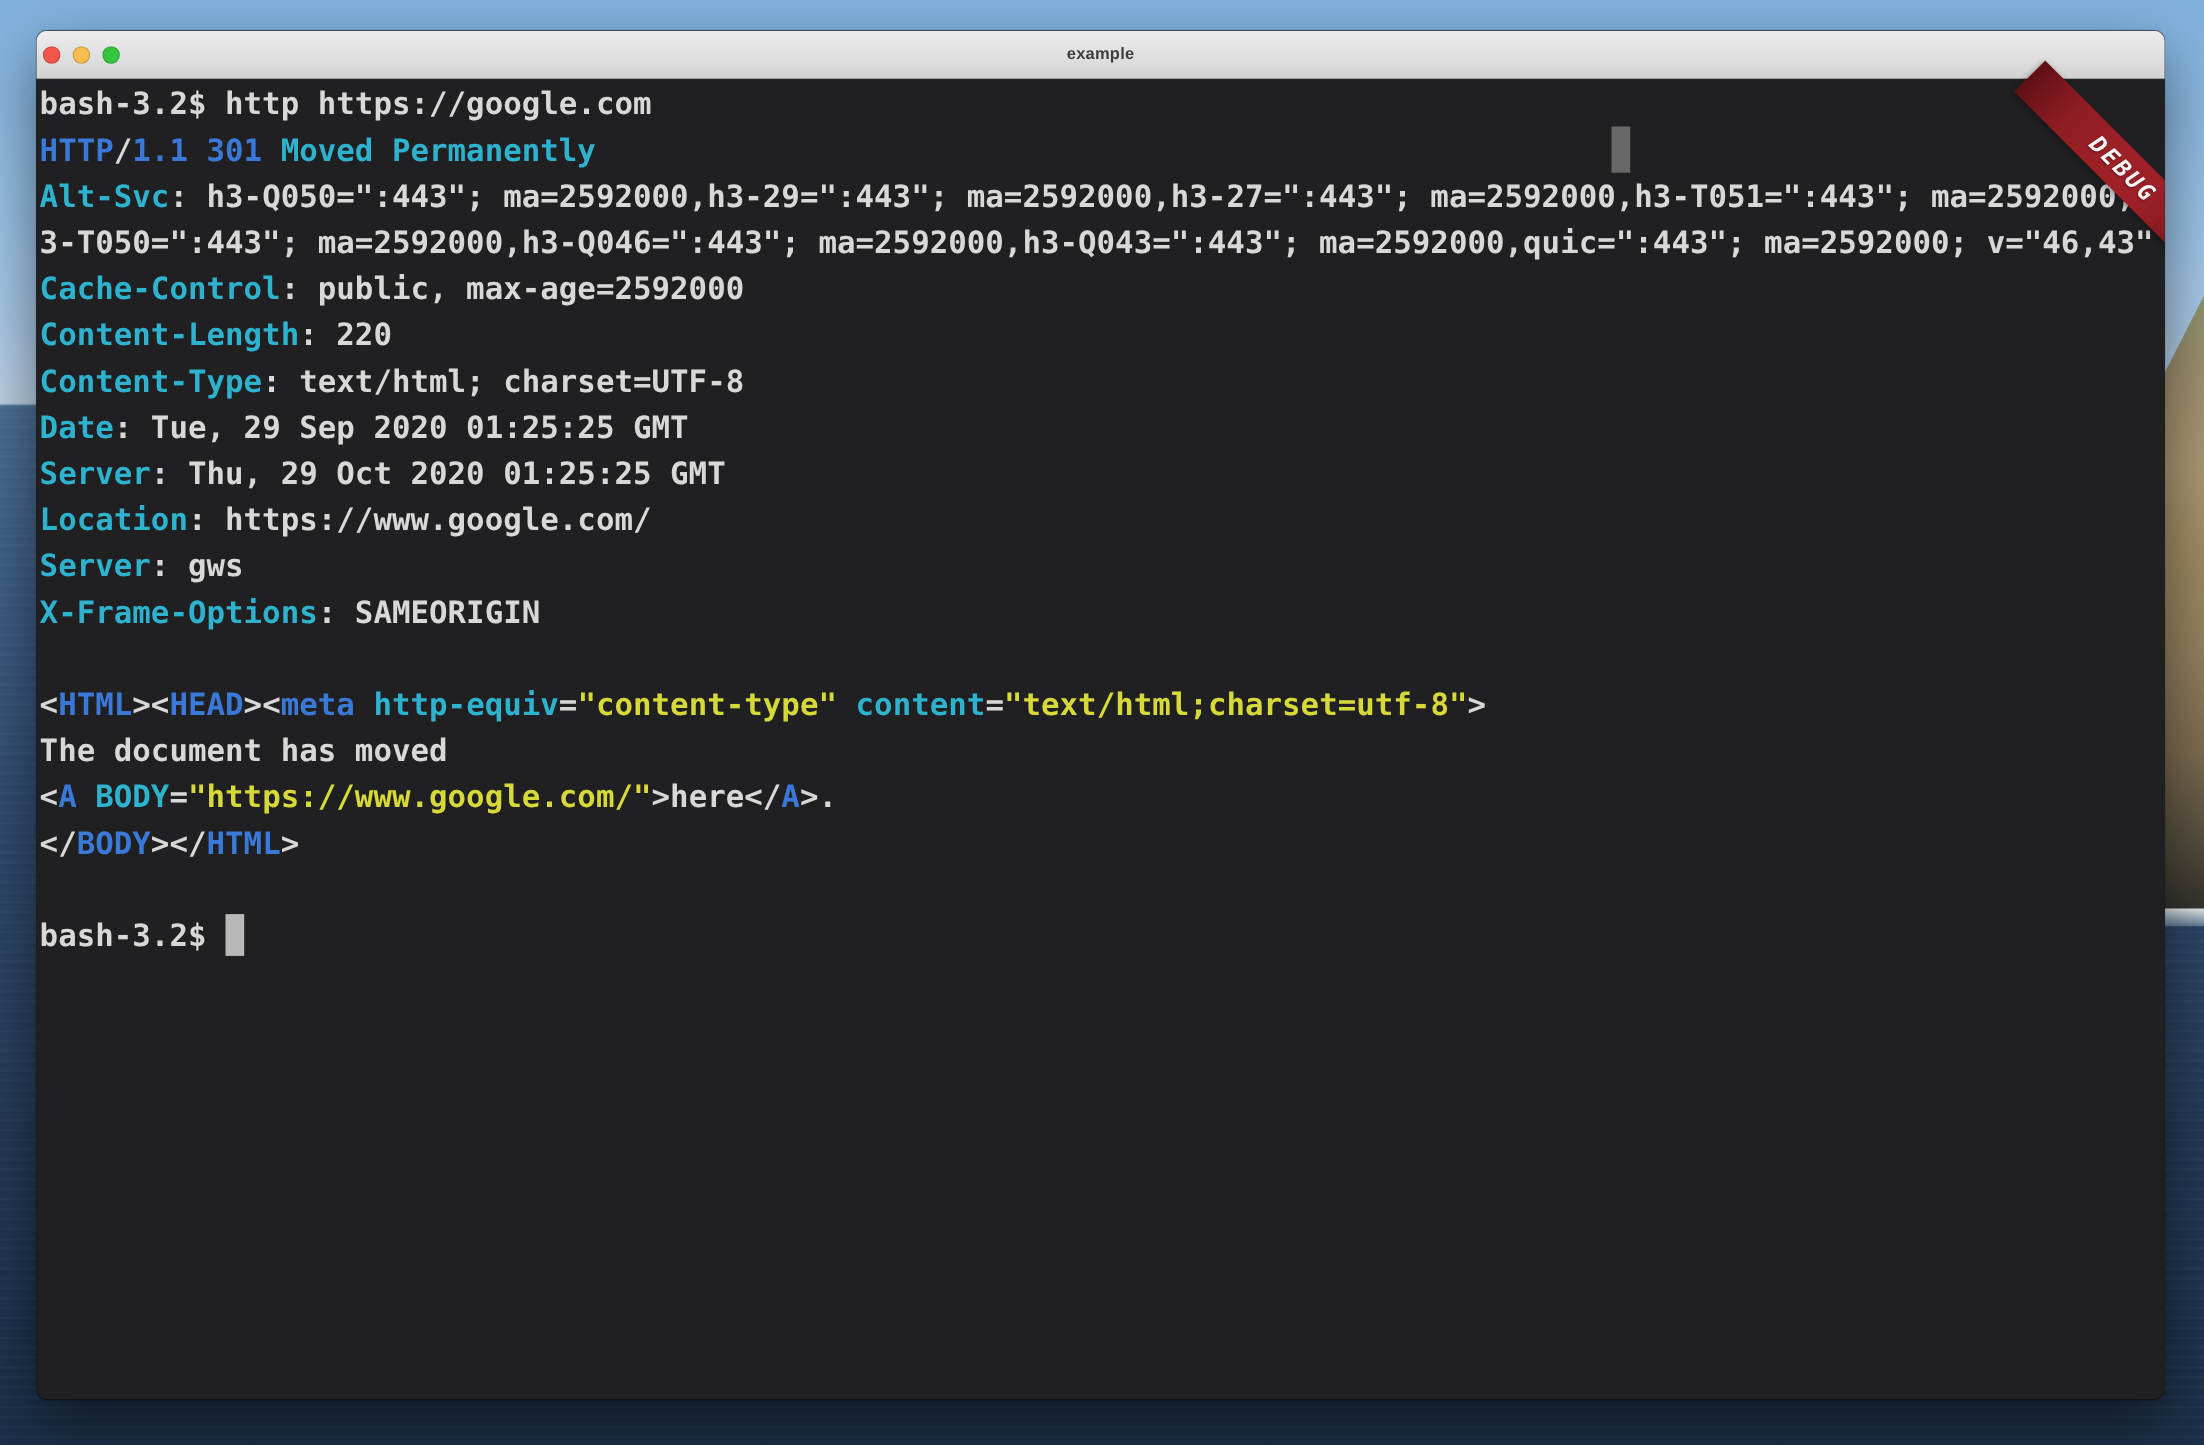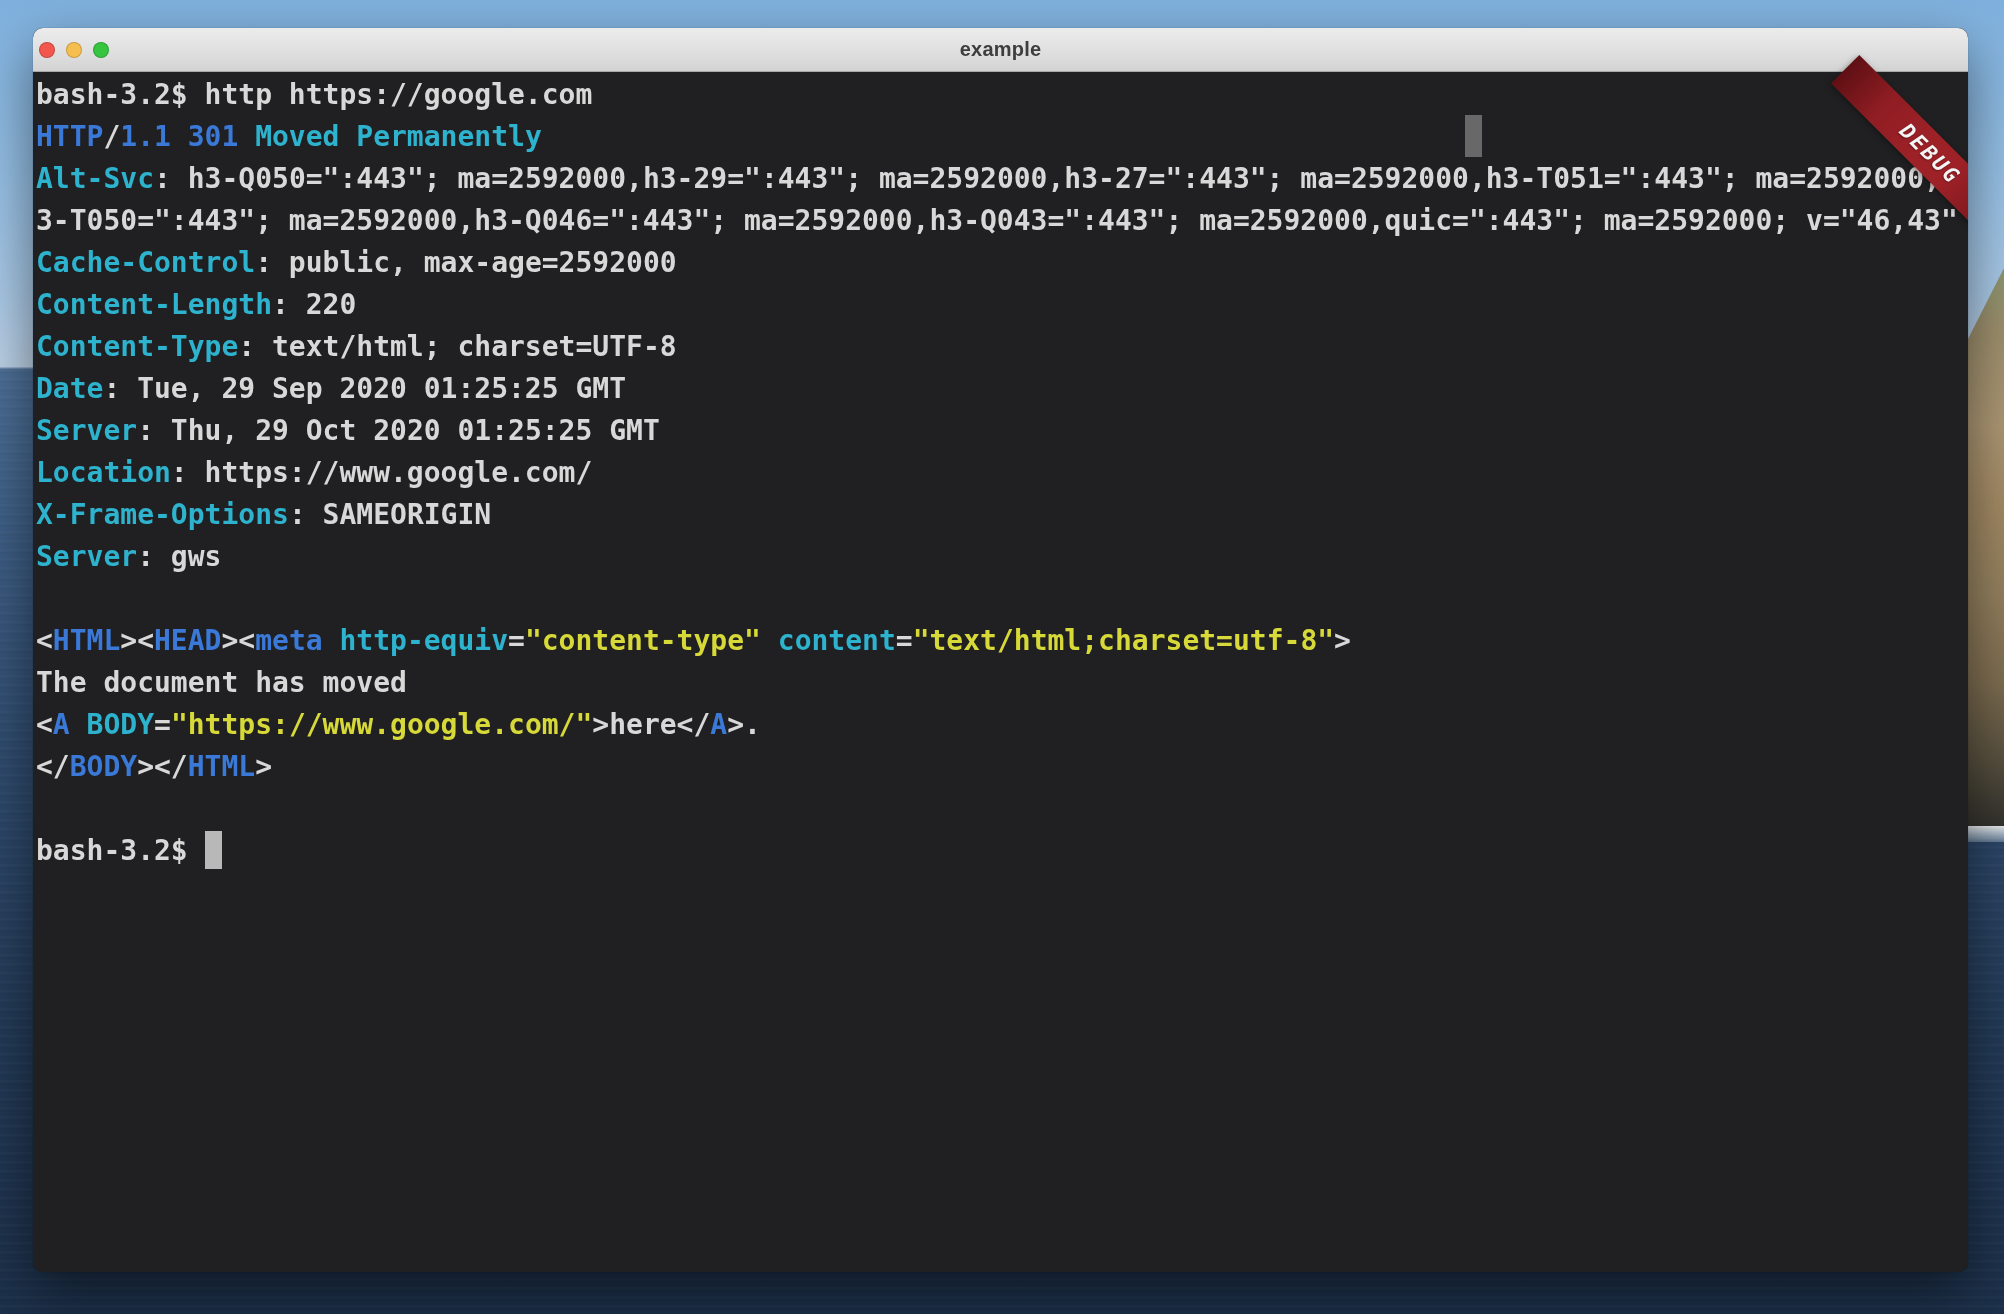--- a/index.html
+++ b/index.html
@@ -39,21 +39,21 @@
     box-shadow: 0 22px 55px rgba(0,0,0,0.5), 0 0 1px rgba(0,0,0,0.55);
     background:#202022;
   }
   .titlebar {
     position:relative; height:44px;
     background: linear-gradient(180deg, #ececec 0%, #dcdcdc 70%, #d2d2d2 100%);
     border-bottom:1px solid #a8a8a8;
     display:flex; align-items:center; justify-content:center;
   }
   .window-title {
-    font-size:20px; font-weight:bold; color:#3e3e3e; letter-spacing:.2px;
+    font-size:15px; font-weight:bold; color:#3e3e3e; letter-spacing:.2px;
   }
   .lights { position:absolute; left:6px; top:0; height:100%; display:flex; align-items:center; gap:11px; }
   .light { width:16px; height:16px; border-radius:50%; border:1px solid rgba(0,0,0,0.18); }
 
   
   .term {
     position:relative; height:1199px;
     background:#202022;
     padding:2px 0 0 3px;
     font-family:"DejaVu Sans Mono", monospace;
@@ -114,22 +114,22 @@
         <div class="tline"><span class="seg-w">bash-3.2$ http https://google.com</span></div>
         <div class="tline"><span class="seg-b">HTTP</span><span class="seg-w">/</span><span class="seg-b">1.1 301 </span><span class="seg-c">Moved Permanently</span></div>
         <div class="tline"><span class="seg-c">Alt-Svc</span><span class="seg-w">: h3-Q050=":443"; ma=2592000,h3-29=":443"; ma=2592000,h3-27=":443"; ma=2592000,h3-T051=":443"; ma=2592000,h</span></div>
         <div class="tline"><span class="seg-w">3-T050=":443"; ma=2592000,h3-Q046=":443"; ma=2592000,h3-Q043=":443"; ma=2592000,quic=":443"; ma=2592000; v="46,43"</span></div>
         <div class="tline"><span class="seg-c">Cache-Control</span><span class="seg-w">: public, max-age=2592000</span></div>
         <div class="tline"><span class="seg-c">Content-Length</span><span class="seg-w">: 220</span></div>
         <div class="tline"><span class="seg-c">Content-Type</span><span class="seg-w">: text/html; charset=UTF-8</span></div>
         <div class="tline"><span class="seg-c">Date</span><span class="seg-w">: Tue, 29 Sep 2020 01:25:25 GMT</span></div>
         <div class="tline"><span class="seg-c">Server</span><span class="seg-w">: Thu, 29 Oct 2020 01:25:25 GMT</span></div>
         <div class="tline"><span class="seg-c">Location</span><span class="seg-w">: https://www.google.com/</span></div>
+        <div class="tline"><span class="seg-c">Server</span><span class="seg-w">: gws</span></div>
         <div class="tline"><span class="seg-c">X-Frame-Options</span><span class="seg-w">: SAMEORIGIN</span></div>
-        <div class="tline"><span class="seg-c">Server</span><span class="seg-w">: gws</span></div>
         <div class="tline"></div>
         <div class="tline"><span class="seg-w">&lt;</span><span class="seg-b">HTML</span><span class="seg-w">&gt;&lt;</span><span class="seg-b">HEAD</span><span class="seg-w">&gt;&lt;</span><span class="seg-b">meta</span><span class="seg-w"> </span><span class="seg-c">http-equiv</span><span class="seg-w">=</span><span class="seg-y">"content-type"</span><span class="seg-w"> </span><span class="seg-c">content</span><span class="seg-w">=</span><span class="seg-y">"text/html;charset=utf-8"</span><span class="seg-w">&gt;</span></div>
         <div class="tline"><span class="seg-w">The document has moved</span></div>
         <div class="tline"><span class="seg-w">&lt;</span><span class="seg-b">A</span><span class="seg-w"> </span><span class="seg-c">BODY</span><span class="seg-w">=</span><span class="seg-y">"https://www.google.com/"</span><span class="seg-w">&gt;here&lt;/</span><span class="seg-b">A</span><span class="seg-w">&gt;.</span></div>
         <div class="tline"><span class="seg-w">&lt;/</span><span class="seg-b">BODY</span><span class="seg-w">&gt;&lt;/</span><span class="seg-b">HTML</span><span class="seg-w">&gt;</span></div>
         <div class="tline"></div>
         <div class="tline"><span class="seg-w">bash-3.2$ </span><span class="cursor"></span></div>
       </div>
   </div>
 </div>

